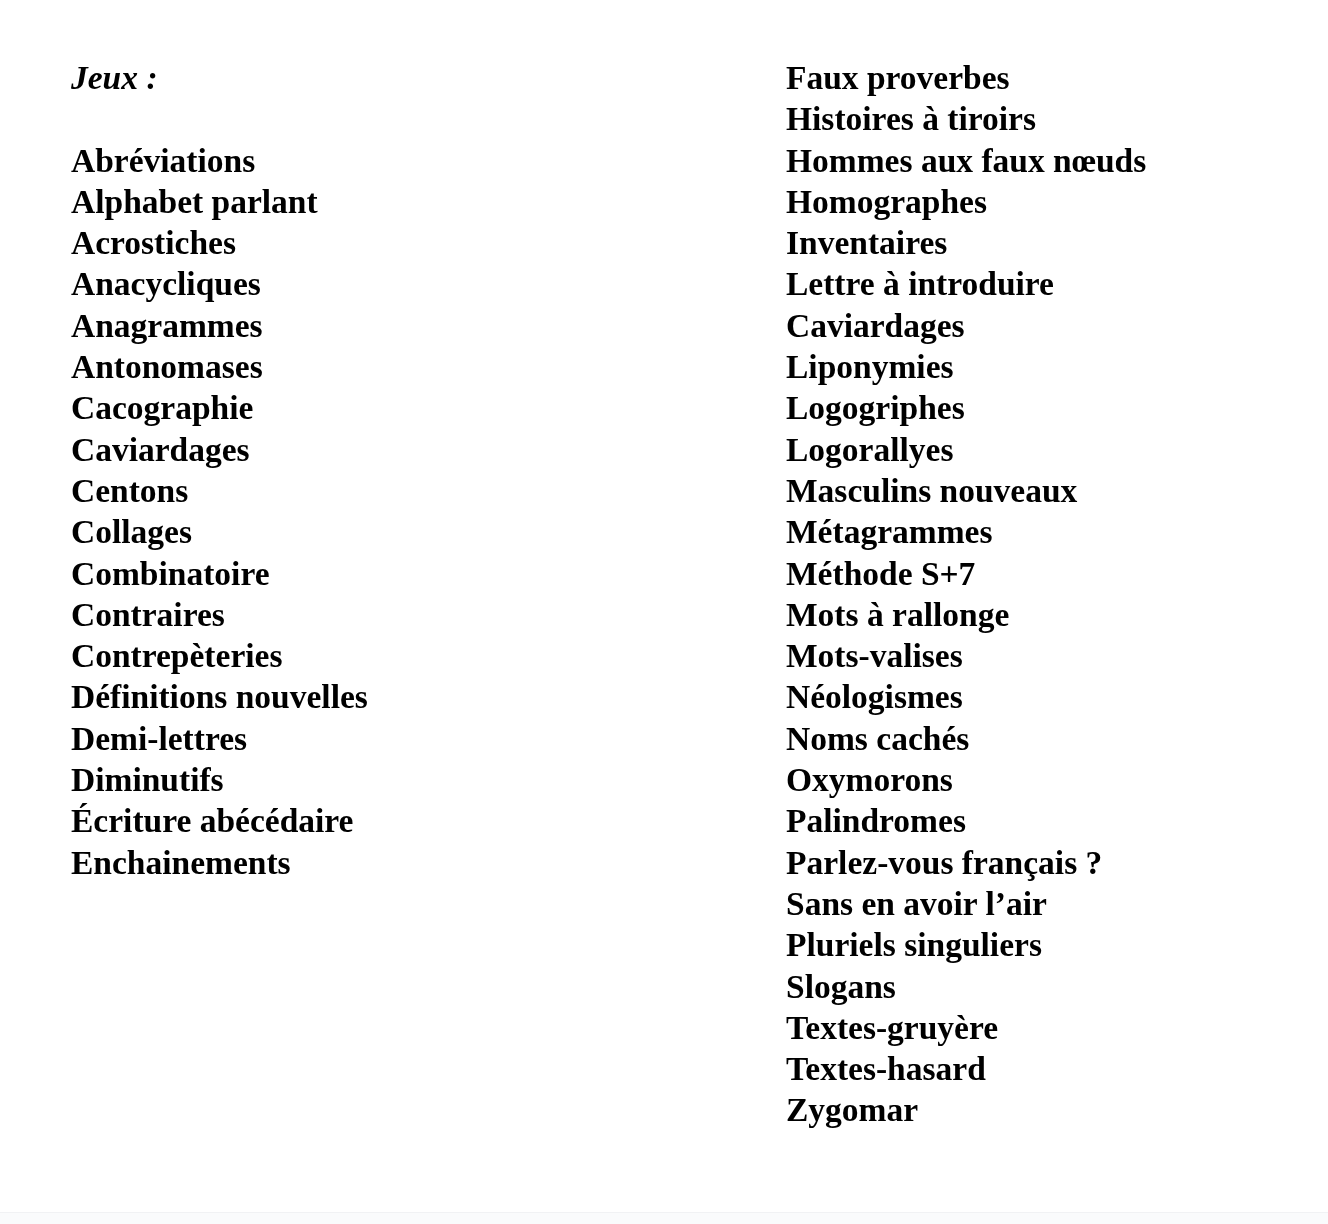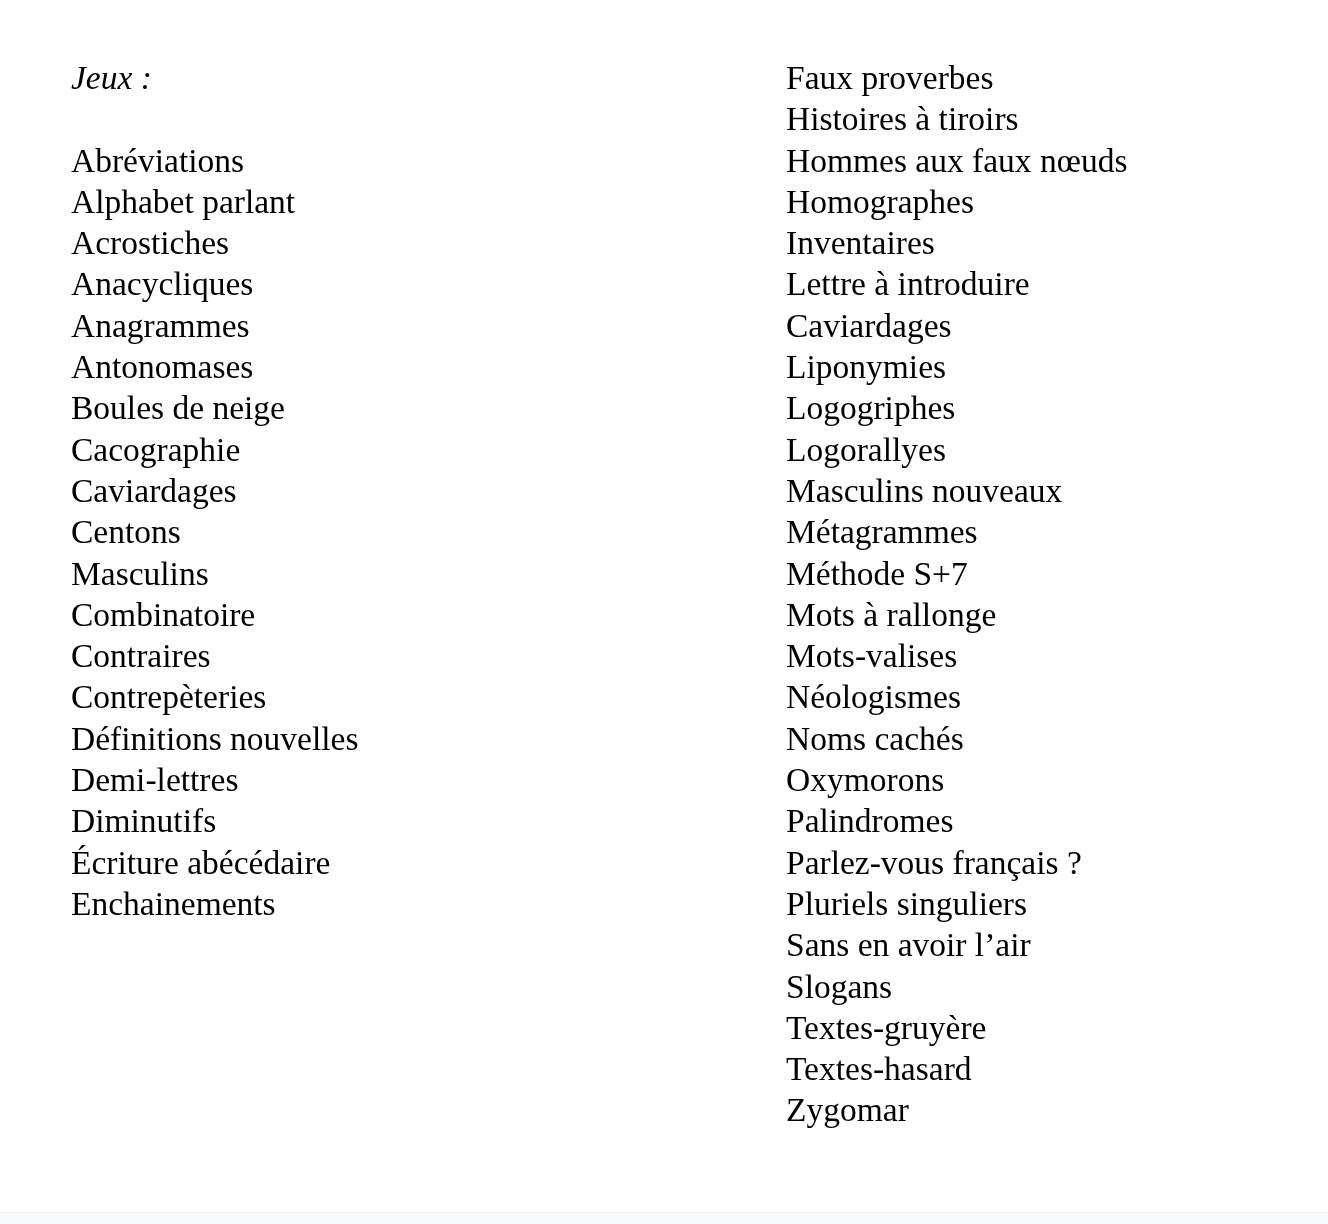--- a/index.html
+++ b/index.html
@@ -34,20 +34,21 @@
     flex: 1 1 auto;
   }
   .heading {
     font-style: italic;
   }
   .spacer-line {
     height: 41.3px;
   }
   .line {
     height: 41.3px;
+    font-weight: bold;
   }
   .page-edge-strip {
     position: absolute;
     left: 0;
     bottom: 0;
     width: 100%;
     height: 12px;
     background: #fafbfc;
     border-top: 1px solid #f1f2f4;
     box-sizing: border-box;
@@ -67,31 +68,30 @@
         <div class="line">Alphabet parlant</div>
 
         <div class="line">Acrostiches</div>
 
         <div class="line">Anacycliques</div>
 
         <div class="line">Anagrammes</div>
 
         <div class="line">Antonomases</div>
 
-        <div class="line">Boules de neige</div>
 
         <div class="line">Cacographie</div>
 
 
         <div class="line">Caviardages</div>
 
         <div class="line">Centons</div>
 
 
-        <div class="line">Masculins</div>
+        <div class="line">Collages</div>
 
         <div class="line">Combinatoire</div>
 
         <div class="line">Contraires</div>
 
         <div class="line">Contrepèteries</div>
 
         <div class="line">Définitions nouvelles</div>
 
         <div class="line">Demi-lettres</div>
@@ -142,23 +142,23 @@
 
         <div class="line">Noms cachés</div>
 
         <div class="line">Oxymorons</div>
 
         <div class="line">Palindromes</div>
 
 
         <div class="line">Parlez-vous français ?</div>
 
+        <div class="line">Sans en avoir l’air</div>
+
         <div class="line">Pluriels singuliers</div>
-
-        <div class="line">Sans en avoir l’air</div>
 
         <div class="line">Slogans</div>
 
         <div class="line">Textes-gruyère</div>
 
         <div class="line">Textes-hasard</div>
 
         <div class="line">Zygomar</div>
       </div>
   </div>

